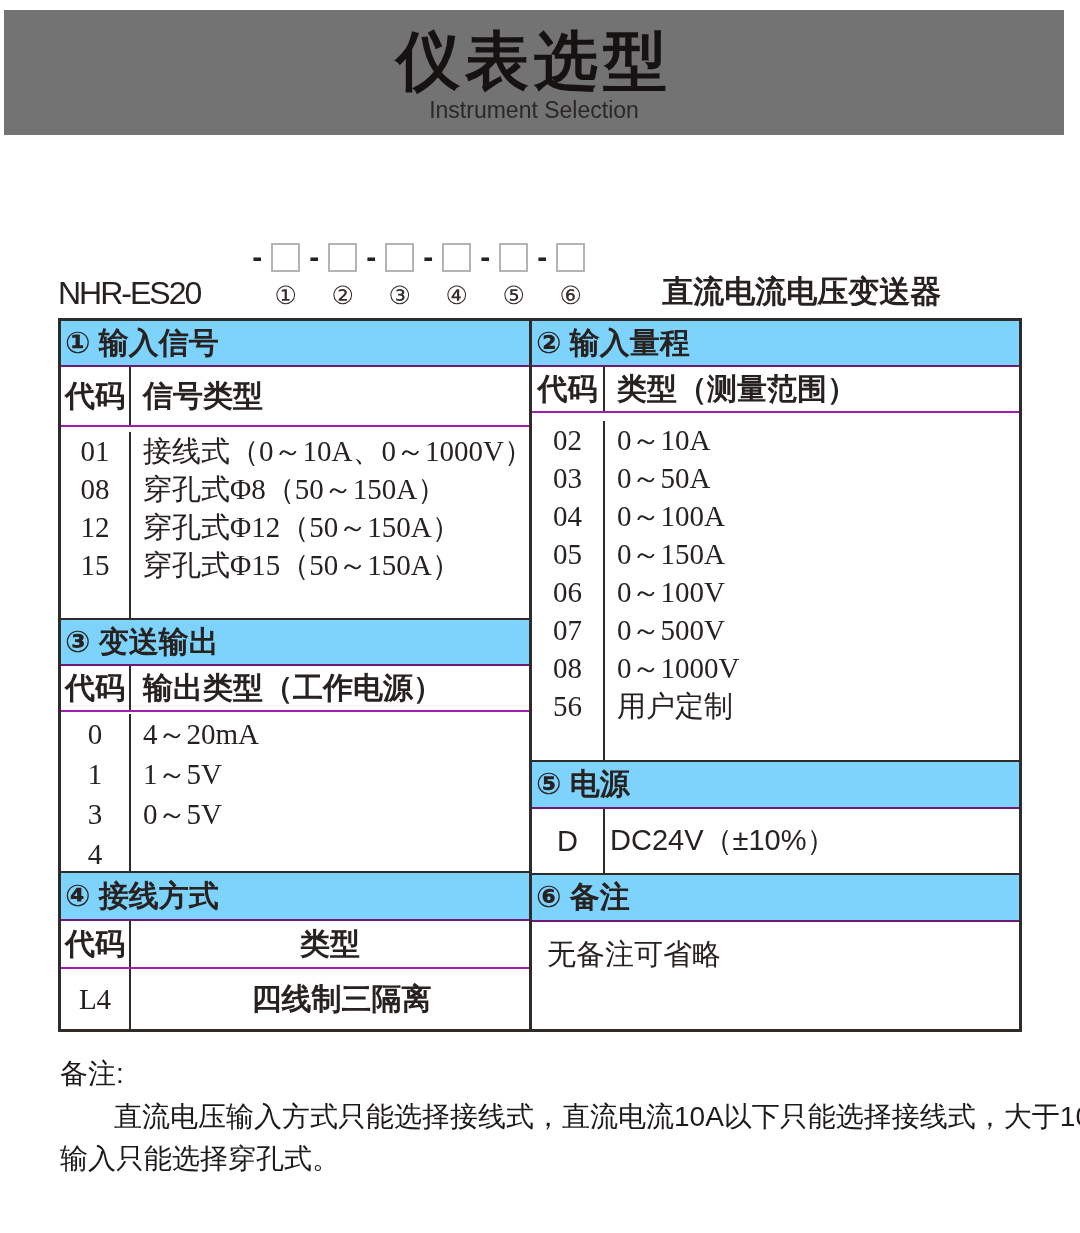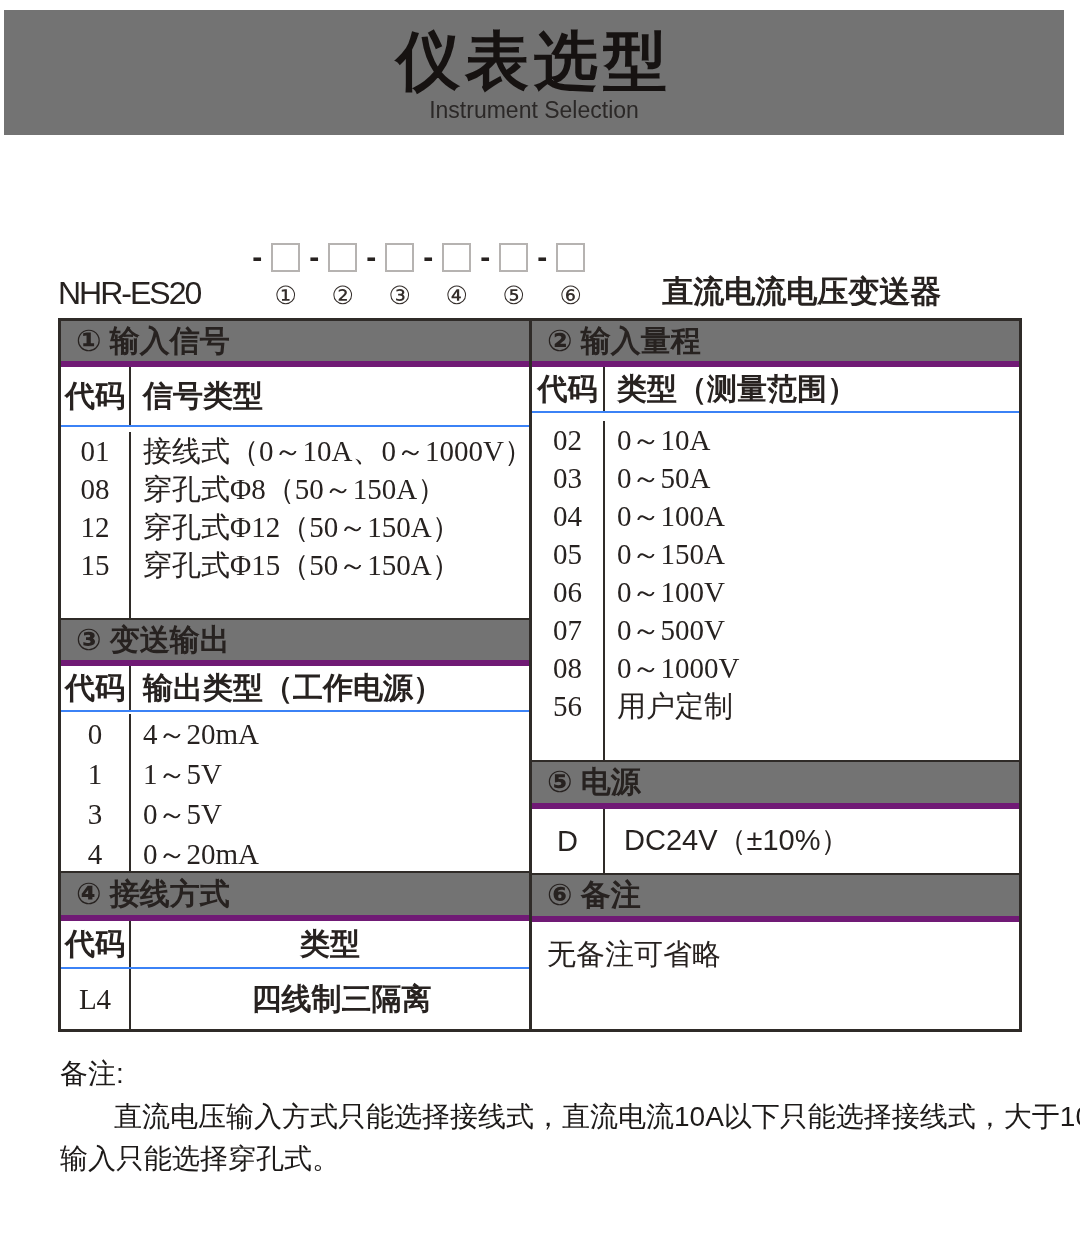--- a/index.html
+++ b/index.html
@@ -36,26 +36,26 @@
   
   .sel-table{
     position:absolute;left:58px;top:318px;width:964px;height:714px;
     border:3px solid #2f2b28;box-sizing:border-box;display:flex;
   }
   .col{display:flex;flex-direction:column;box-sizing:border-box;height:100%;}
   .col-left{width:471px;border-right:3px solid #2f2b28;}
   .col-right{flex:1;}
 
   .sec-header{
-    background:#737373;border-bottom:6px solid #701a75;box-sizing:border-box;
-    display:flex;align-items:center;padding-left:15px;
+    background:#7dd3fc;border-bottom:2px solid #701a75;box-sizing:border-box;
+    display:flex;align-items:center;padding-left:4px;
     font-weight:bold;font-size:30px;flex:none;
   }
   .subrow,.trow,.drow{display:flex;box-sizing:border-box;flex:none;}
-  .subrow{border-bottom:2px solid #3b82f6;font-weight:bold;font-size:30px;}
+  .subrow{border-bottom:2px solid #a21caf;font-weight:bold;font-size:30px;}
   .ccell{
     display:flex;align-items:center;justify-content:center;
     border-right:2px solid #2f2b28;box-sizing:border-box;flex:none;
   }
   .w-l{width:70px;} .w-r{width:73px;}
   .tcell{flex:1;display:flex;align-items:center;padding-left:12px;white-space:nowrap;}
   .tcell.center{justify-content:center;padding-left:0;border-radius:18px;}
   .content{display:flex;flex-direction:column;border-bottom:2px solid #2f2b28;box-sizing:border-box;flex:none;}
   .content .trow{font-size:29px;}
   .content .trow .ccell{border-right:2px solid #2f2b28;}
@@ -63,21 +63,21 @@
   .trow.filler .ccell,.trow.filler .tcell{min-height:0;}
   .last{border-bottom:none !important;flex:1 !important;}
 
   .h46{height:46px;} .h47{height:47px;} .h48{height:48px;}
   .h60{height:60px;} .h66{height:66px;}
   .c193{height:193px;padding-top:5px;} .c161{height:161px;padding-top:2px;}
   .c349{height:349px;padding-top:8px;}
   .r38{height:38px;line-height:38px;} .r40{height:40px;line-height:40px;}
 
   .drow{font-size:29px;font-weight:500;}
-  .drow .tcell{padding-left:19px;}
+  .drow .tcell{padding-left:5px;}
   .remark-cell{
     flex:1;padding:13px 0 0 15px;font-size:29px;font-weight:500;box-sizing:border-box;
   }
   .l4-type{font-weight:bold;font-size:30px;font-family:"Liberation Sans","DejaVu Sans",sans-serif;margin-left:23px;}
 
   
   .footnote{position:absolute;left:60px;top:1052px;width:1000px;font-size:28px;font-weight:500;color:#1d1a19;}
   .fn-label{line-height:44px;}
   .fn-line{line-height:42px;white-space:nowrap;}
   .fn-line.indent{text-indent:54px;}
@@ -172,21 +172,20 @@
       <div class="trow r40">
         <div class="ccell w-l">1</div>
         <div class="tcell">1～5V</div>
       </div>
       <div class="trow r40">
         <div class="ccell w-l">3</div>
         <div class="tcell">0～5V</div>
       </div>
       <div class="trow r40">
         <div class="ccell w-l">4</div>
-        <div class="tcell">0～20mA</div>
       </div>
       <div class="trow filler">
         <div class="ccell w-l"></div>
         <div class="tcell"></div>
       </div>
     </div>
 
     <div class="sec-header h48">④ 接线方式</div>
     <div class="subrow h48 serif">
       <div class="ccell w-l">代码</div>

